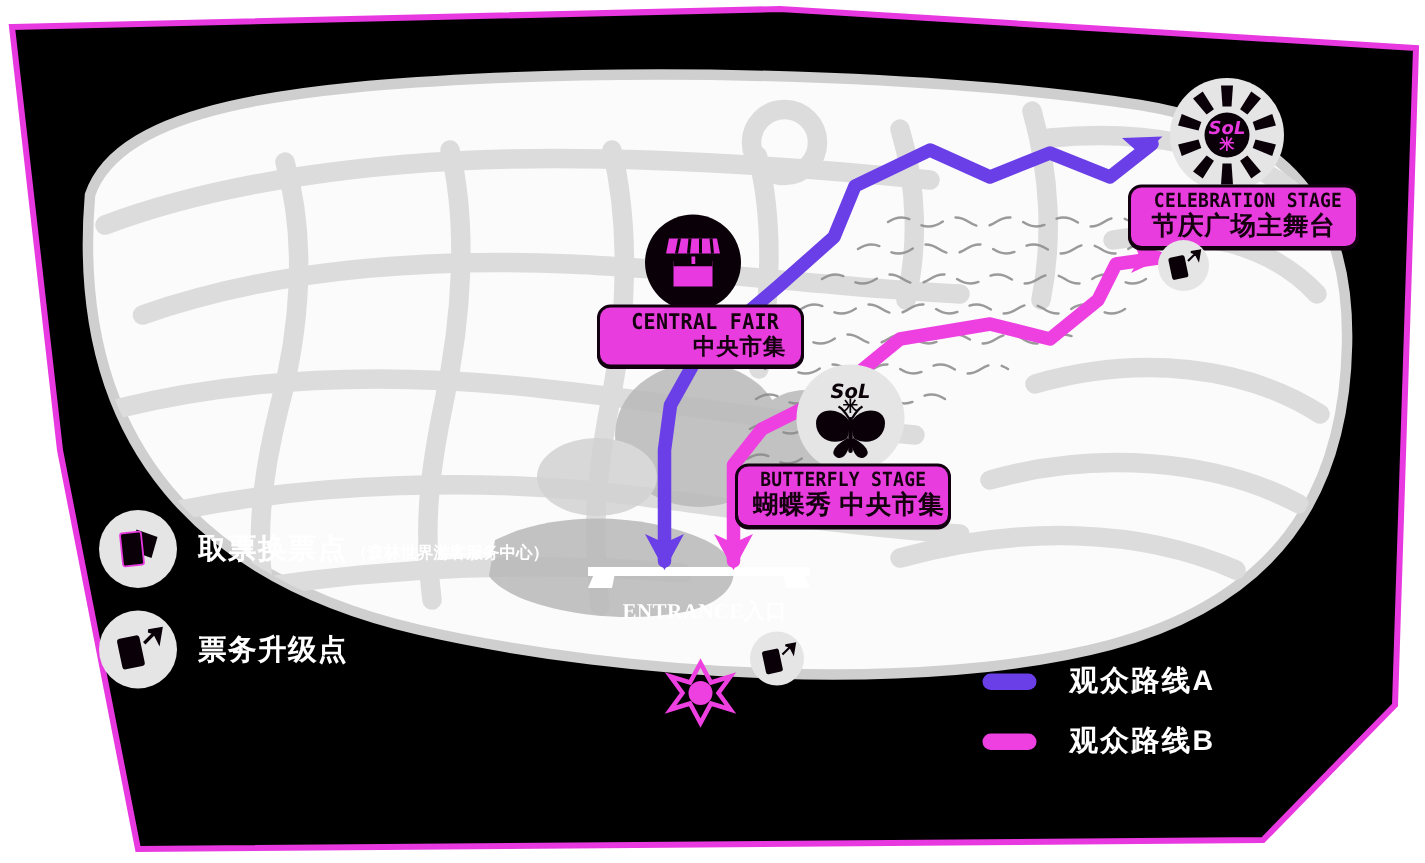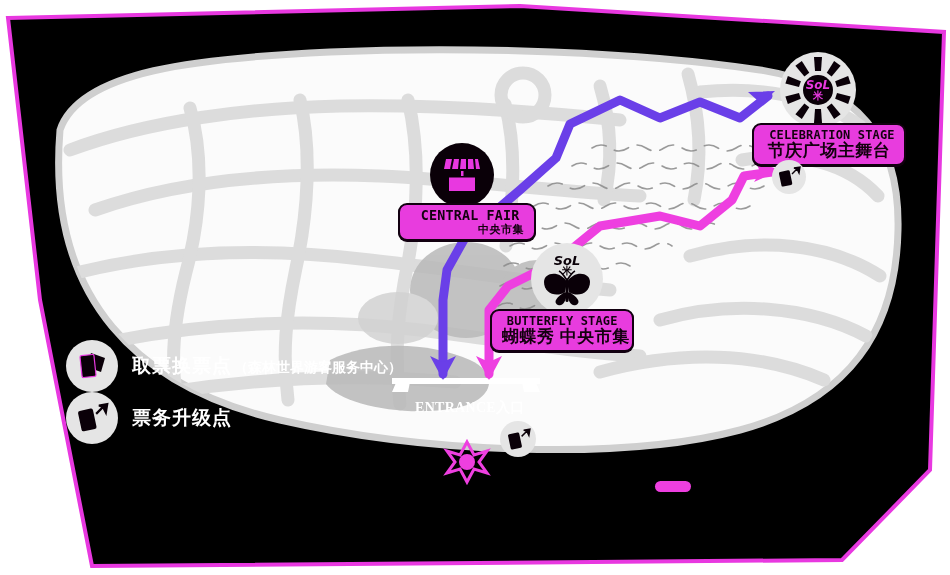--- a/index.html
+++ b/index.html
@@ -14,35 +14,35 @@
   .marker.dark{background:#0a0008;}
   .marker svg{display:block;}
 
   
   .chip{position:absolute;background:#E83CDE;border:2.5px solid #120010;
         border-radius:9px;padding:3px 10px 4px 10px;text-align:center;
         line-height:1.02;box-shadow:0 1px 0 #120010;}
   .chip .en{font-family:"DejaVu Sans Mono","Liberation Mono",monospace;
             font-weight:700;font-size:14.5px;letter-spacing:.2px;color:#14000f;
             white-space:nowrap;transform:scaleX(.92);transform-origin:center;}
-  .chip .zh{font-weight:700;font-size:11px;color:#14000f;white-space:nowrap;
+  .chip .zh{font-weight:700;font-size:15px;color:#14000f;white-space:nowrap;
             letter-spacing:.5px;margin-top:1px;}
   .chip.small .en{font-size:13px;}
   .chip.small .zh{font-size:17px;}
 
   
   #entrance-label{position:absolute;left:415px;top:399px;color:#ffffff;
      font-family:Liberation Serif, serif;font-weight:700;
      font-size:14px;letter-spacing:.3px;white-space:nowrap;}
 
   
   .legend-row{position:absolute;display:flex;align-items:center;gap:14px;}
   .legend-row .txt{color:#ffffff;font-weight:700;font-size:19px;
                    letter-spacing:1px;white-space:nowrap;}
-  .legend-row .sub{font-size:14px;font-weight:700;letter-spacing:0;}
+  .legend-row .sub{font-size:11px;font-weight:700;letter-spacing:0;}
 
   
   .route-row{position:absolute;display:flex;align-items:center;gap:22px;}
   .route-swatch{width:36px;height:11px;border-radius:6px;}
   .route-row .txt{color:#ffffff;font-weight:700;font-size:19px;
                   letter-spacing:1.5px;white-space:nowrap;}
 </style>
 </head>
 <body>
 
@@ -239,27 +239,32 @@
         <path d="M18,6 L32,11 L28,25 L14,20 Z" fill="#0a0008"></path>
         <rect x="8" y="8" width="14" height="22" rx="1.5" fill="#0a0008" stroke="#E838E0" stroke-width="1.2" transform="rotate(-6 15 19)"></rect>
       </svg>
     </div>
     <div style="display:flex;align-items:baseline;gap:2px;">
       <span class="txt">取票换票点</span>
       <span class="txt sub">（森林世界游客服务中心）</span>
     </div>
   </div>
 
-  <div class="legend-row" style="left:66px;top:392px;">
+  <div class="legend-row" style="left:66px;top:407px;">
     <div class="marker" style="position:relative;left:0;top:0;width:52px;height:52px;">
       <svg width="36" height="36" viewBox="0 0 26 26">
         <rect x="4" y="7" width="11" height="15" rx="1.5" fill="#0a0008" transform="rotate(-12 9 14)"></rect>
         <path d="M16,10 L21,5 L23,9 L24,3 L18,4 L21,5" fill="#0a0008" stroke="#0a0008" stroke-width="1.6"></path>
       </svg>
     </div>
     <span class="txt">票务升级点</span>
   </div>
 
+  <div class="route-row" style="left:655px;top:441px;">
+    <span class="route-swatch" style="background:#6A3FE8;"></span>
+    <span class="txt">观众路线A</span>
+  </div>
   <div class="route-row" style="left:655px;top:481px;">
     <span class="route-swatch" style="background:#EE3FE0;"></span>
+    <span class="txt">观众路线B</span>
   </div>
 
 </div>
 
 </body></html>

